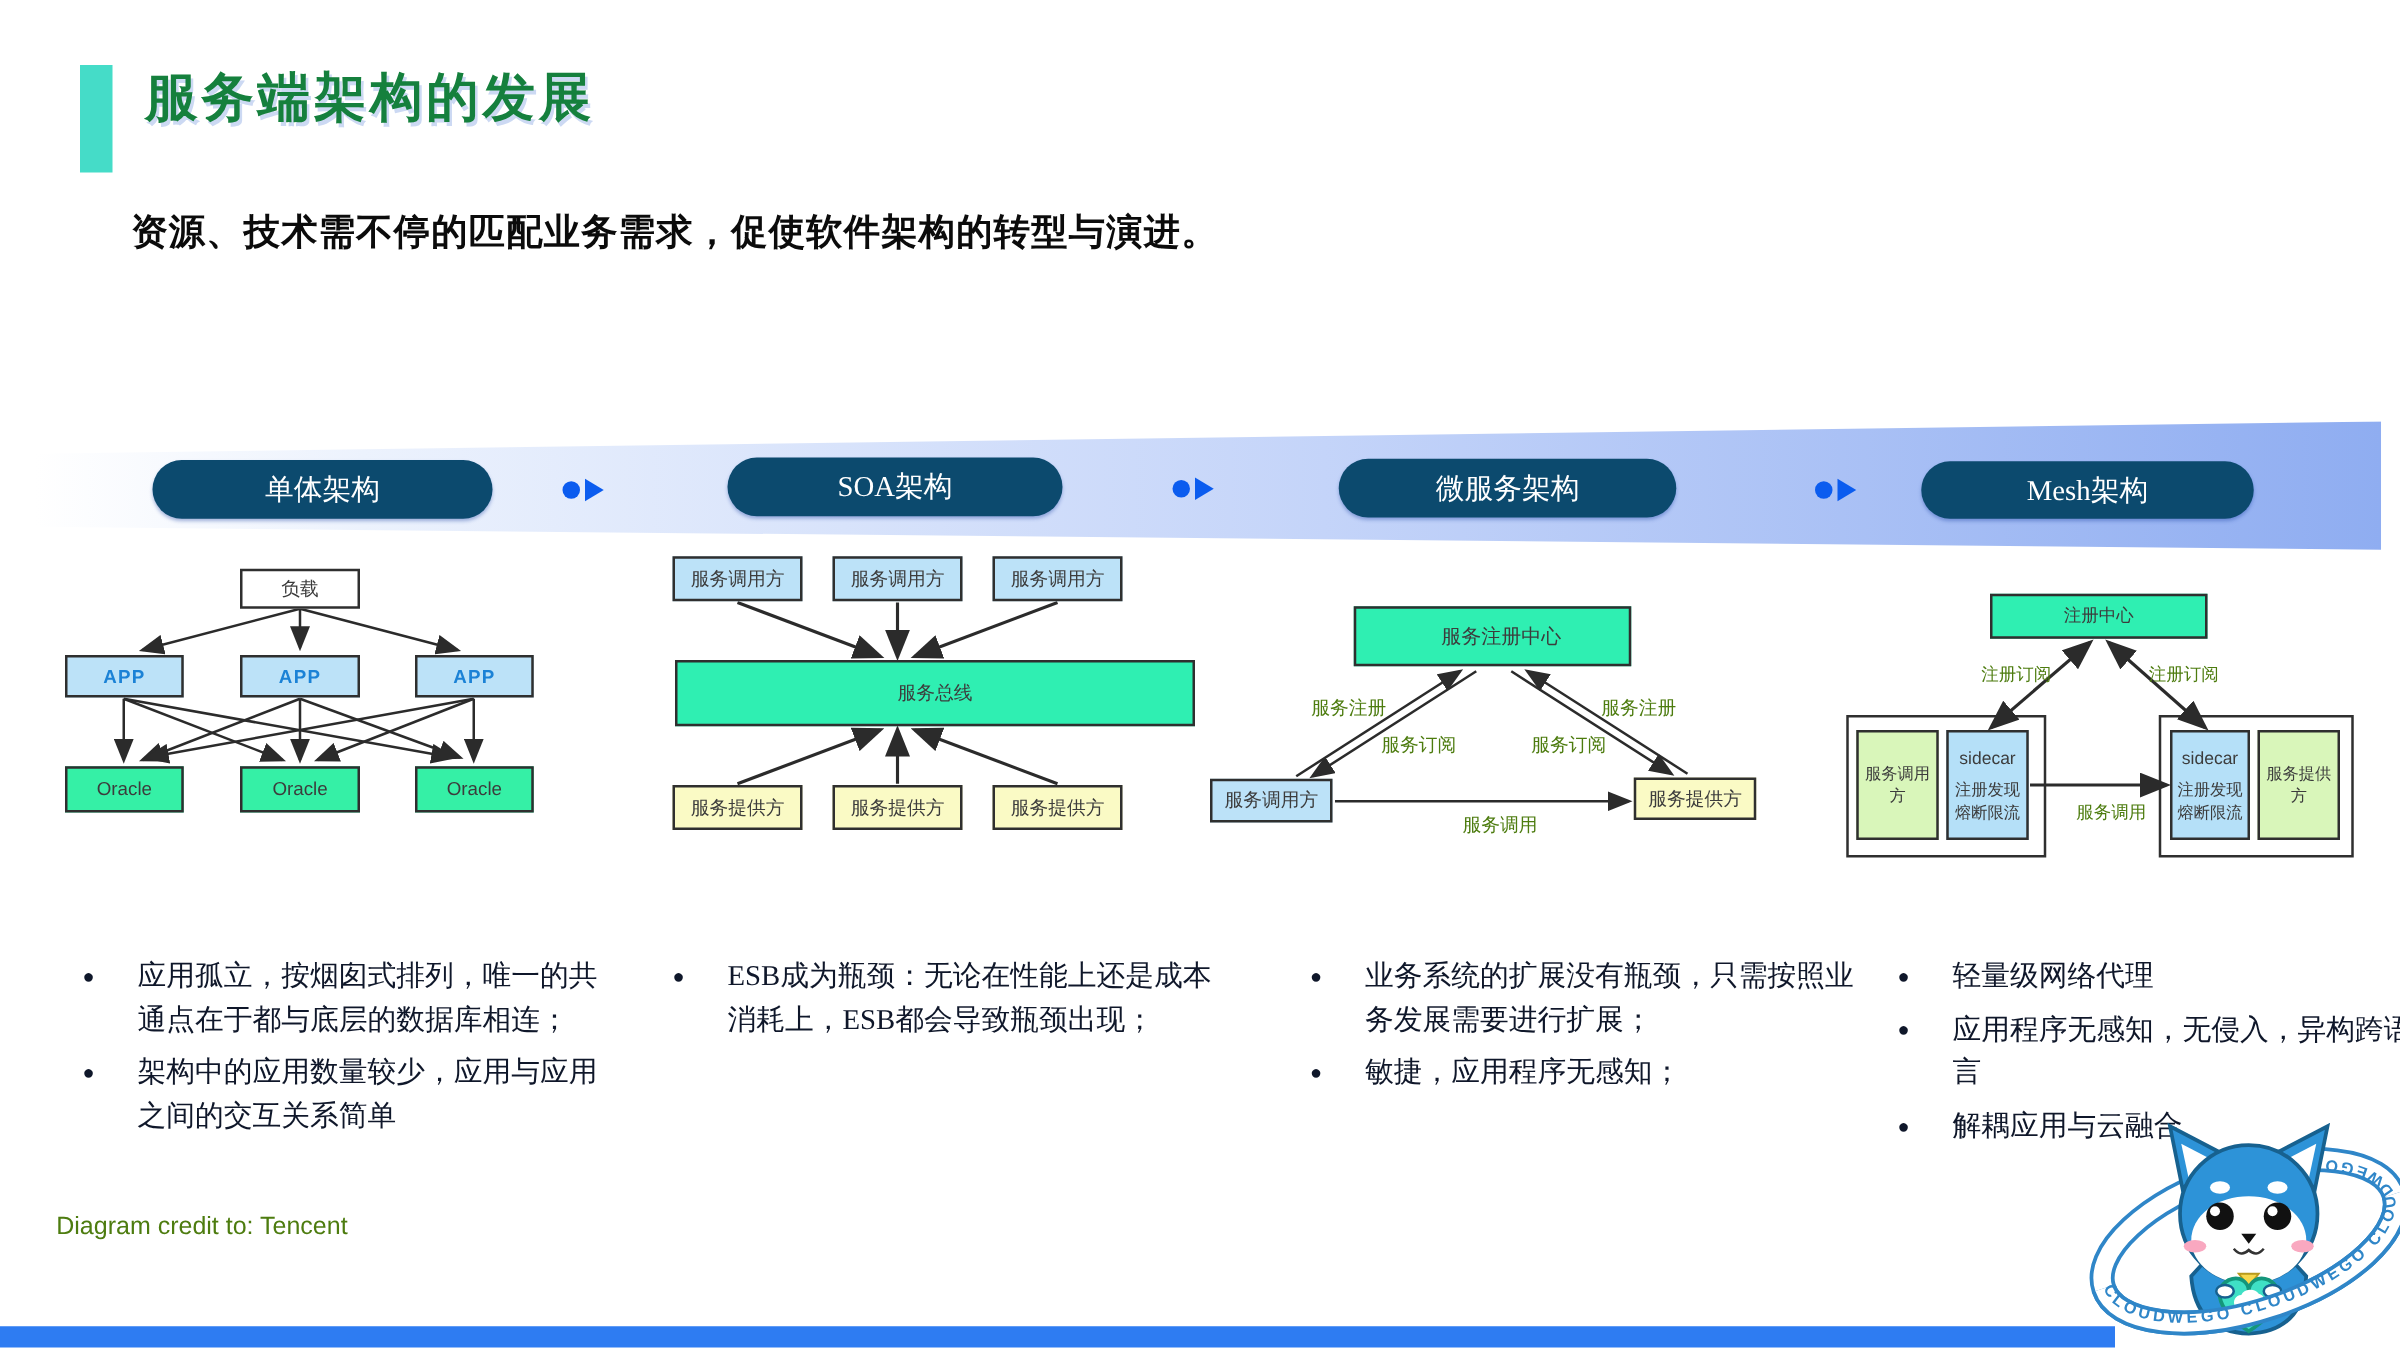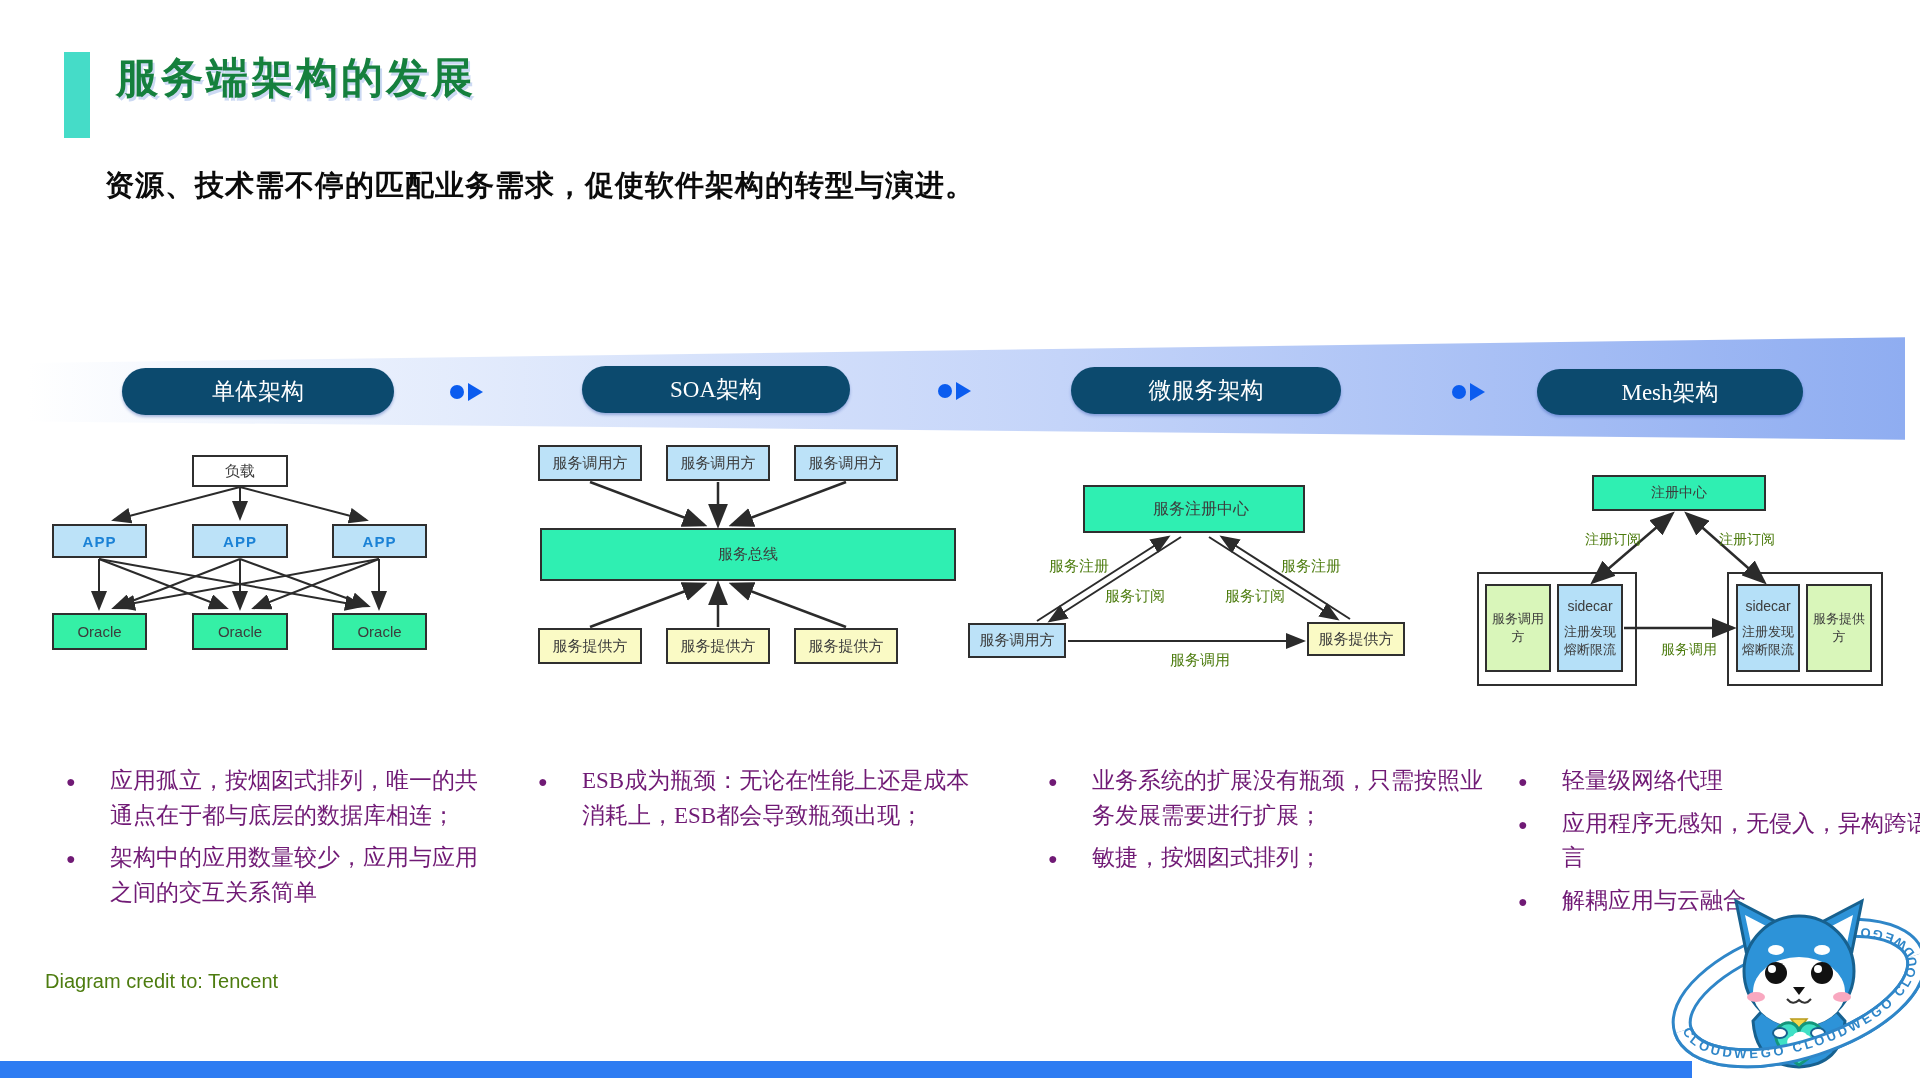--- a/index.html
+++ b/index.html
@@ -38,21 +38,21 @@
         font-family:"Liberation Sans",sans-serif;box-sizing:border-box;text-align:center;}
   .fill-white{background:#ffffff;} .fill-blue{background:#bce2f8;} .fill-green{background:#35f0a6;}
   .fill-teal{background:#2fefb2;} .fill-yellow{background:#fafac5;} .fill-lime{background:#d9f6ba;}
   .fill-side{background:#b5e0f8;}
   .app-text{color:#1b82d6;font-weight:bold;letter-spacing:1px;}
   .dlabel{position:absolute;font-size:15px;color:#4d7c0f;font-family:"Liberation Sans",sans-serif;white-space:nowrap;}
   .side-sub{font-size:13px;line-height:1.35;margin-top:9px;}
   .group-box{position:absolute;border:2px solid #2f2f2f;background:#fff;}
 
   
-  .bullets{position:absolute;font-family:"Liberation Serif",serif;font-size:23px;color:#701a75;
+  .bullets{position:absolute;font-family:"Liberation Serif",serif;font-size:23px;color:#0f172a;
            list-style:none;margin:0;padding:0;}
   .bullets li{display:flex;line-height:1.5;margin-bottom:8px;}
   .bullets li::before{content:"●";flex:0 0 44px;font-size:16px;padding-top:6px;padding-left:4px;}
 
   
   .credit{position:absolute;left:45px;top:970px;font-size:20px;color:#4d7c0f;
           font-family:"Liberation Sans",sans-serif;}
   .bottom-bar{position:absolute;left:0;top:1061px;width:1692px;height:17px;background:#2e7cf2;}
   .mascot{position:absolute;left:1668px;top:893px;}
 </style>
@@ -211,21 +211,21 @@
   <ul class="bullets" style="left:534px;top:764px;width:448px;">
     <li>
         <span>ESB成为瓶颈：无论在性能上还是成本消耗上，ESB都会导致瓶颈出现；</span>
       </li>
   </ul>
   <ul class="bullets" style="left:1044px;top:764px;width:440px;">
     <li>
         <span>业务系统的扩展没有瓶颈，只需按照业务发展需要进行扩展；</span>
       </li>
     <li>
-        <span>敏捷，按烟囱式排列；</span>
+        <span>敏捷，应用程序无感知；</span>
       </li>
   </ul>
   <ul class="bullets" style="left:1514px;top:764px;width:420px;">
     <li>
         <span>轻量级网络代理</span>
       </li>
     <li>
         <span>应用程序无感知，无侵入，异构跨语言</span>
       </li>
     <li>

